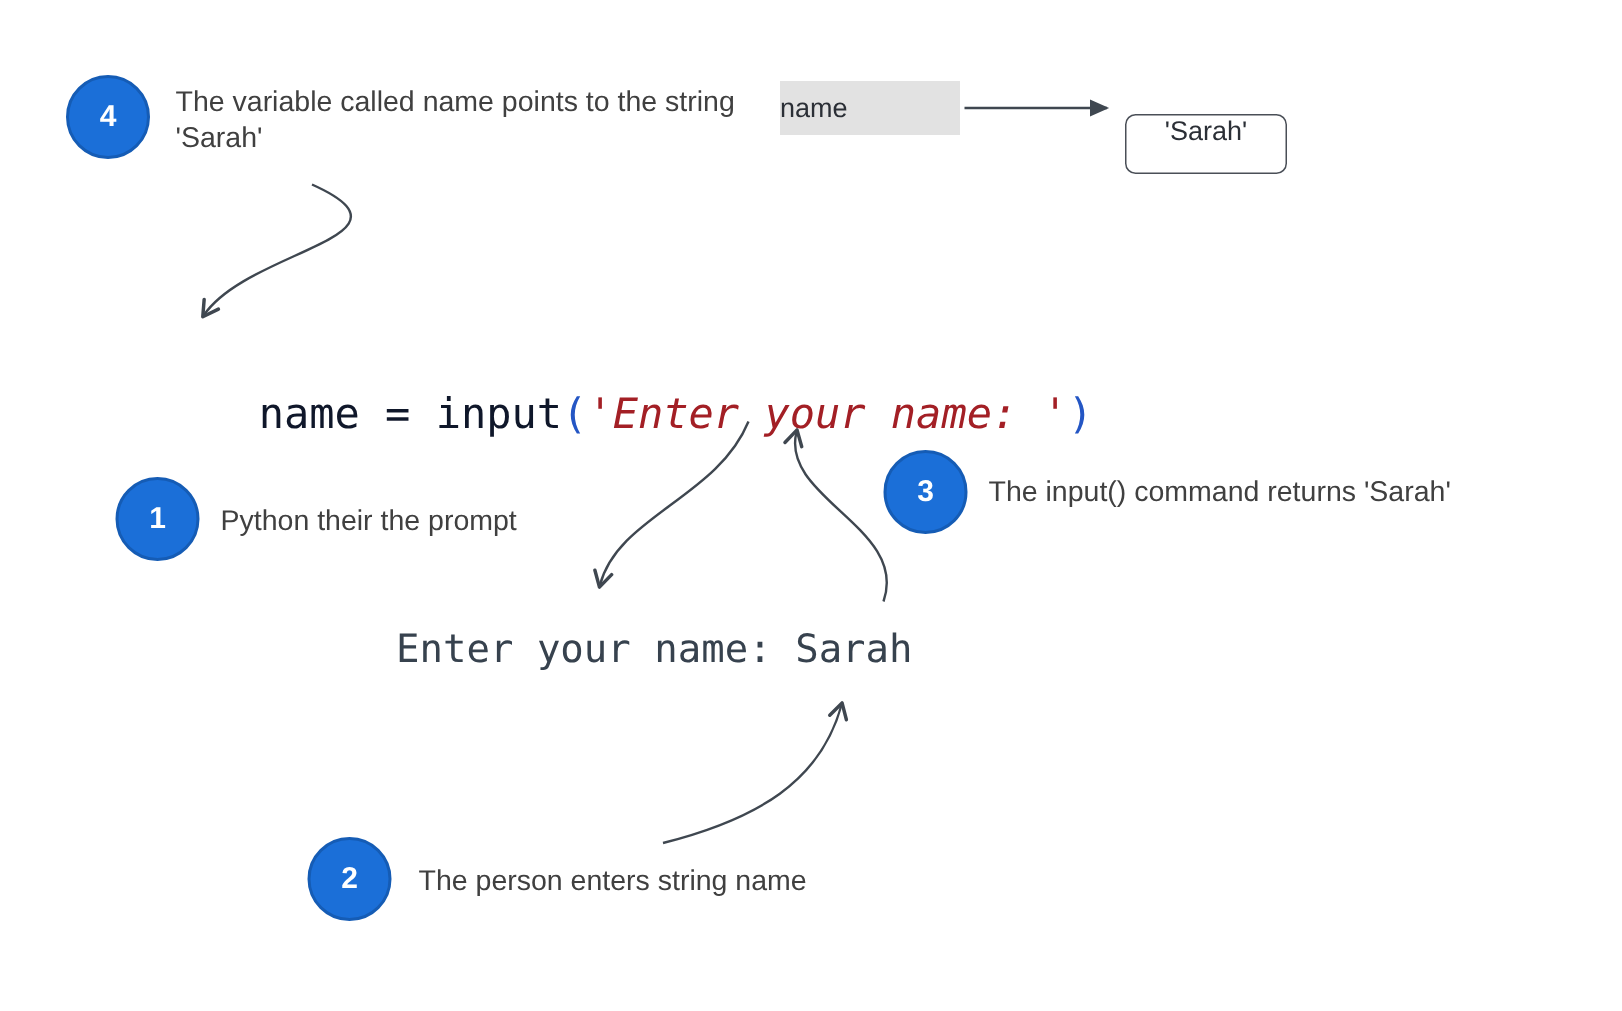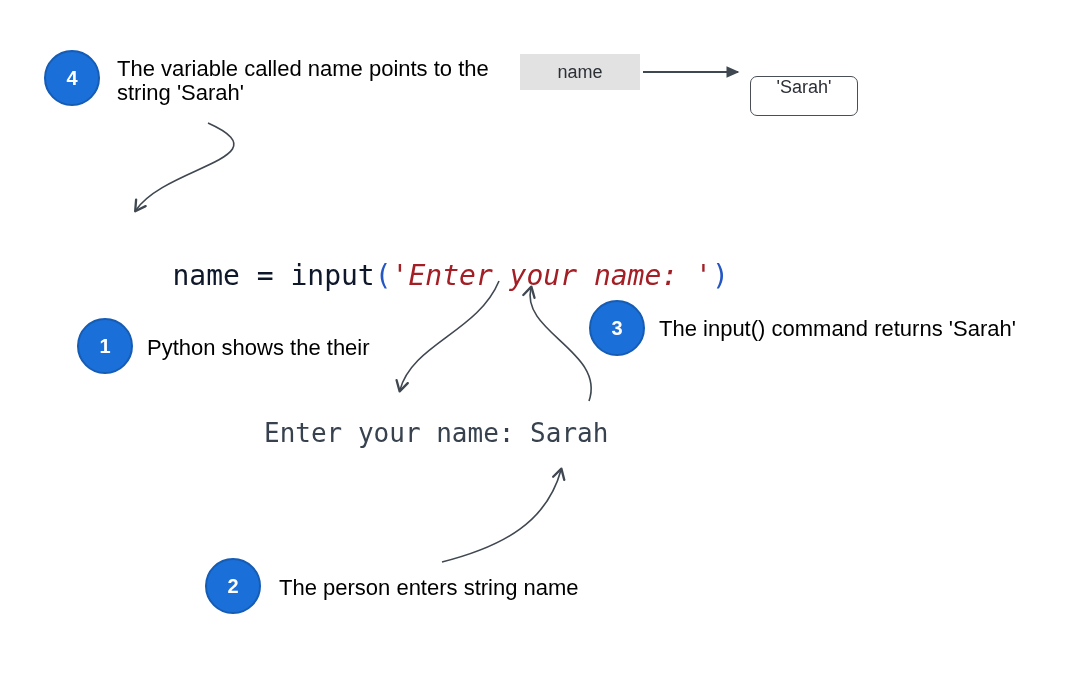--- a/index.html
+++ b/index.html
@@ -32,35 +32,35 @@
     color: #ffffff;
     font-size: 20px;
     font-weight: bold;
     display: flex;
     align-items: center;
     justify-content: center;
     box-sizing: border-box;
   }
   .annotation {
     position: absolute;
-    font-size: 22px;
+    font-size: 19px;
     line-height: 24px;
-    color: #000000;
+    color: #404040;
   }
   .var-box {
     position: absolute;
     left: 520px;
     top: 54px;
     width: 120px;
     height: 36px;
     background: #e2e2e2;
     border-radius: 0;
     display: flex;
     align-items: center;
-    justify-content: center;
+    justify-content: flex-start;
     font-size: 18px;
     color: #2b2f36;
   }
   .value-box {
     position: absolute;
     left: 750px;
     top: 52px;
     width: 108px;
     height: 40px;
     background: #ffffff;
@@ -136,21 +136,21 @@
     <span>'Sarah'</span>
   </div>
 
   <div class="code-line">
     <span class="code-default">name = input</span><span class="code-paren">(</span><span class="code-string">'Enter your name: '</span><span class="code-paren">)</span>
   </div>
 
   <div class="step-badge step1-badge">
     <span>1</span>
   </div>
-  <div class="annotation step1-text">Python shows the their</div>
+  <div class="annotation step1-text">Python their the prompt</div>
 
   <div class="step-badge step3-badge">
     <span>3</span>
   </div>
   <div class="annotation step3-text">The input() command returns 'Sarah'</div>
 
   <div class="console-output">Enter your name: Sarah</div>
 
   <div class="step-badge step2-badge">
     <span>2</span>

